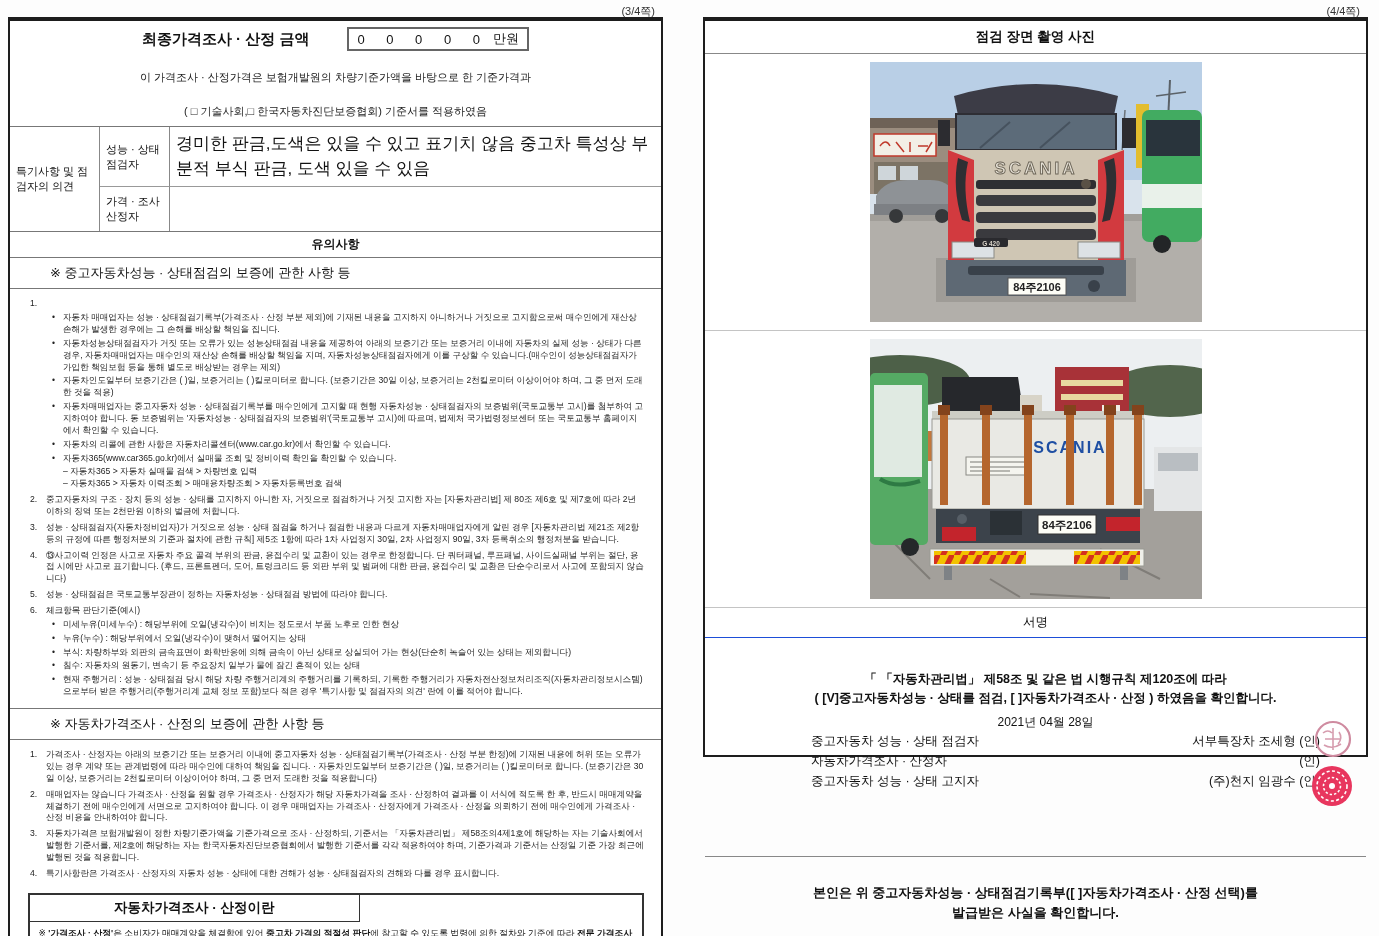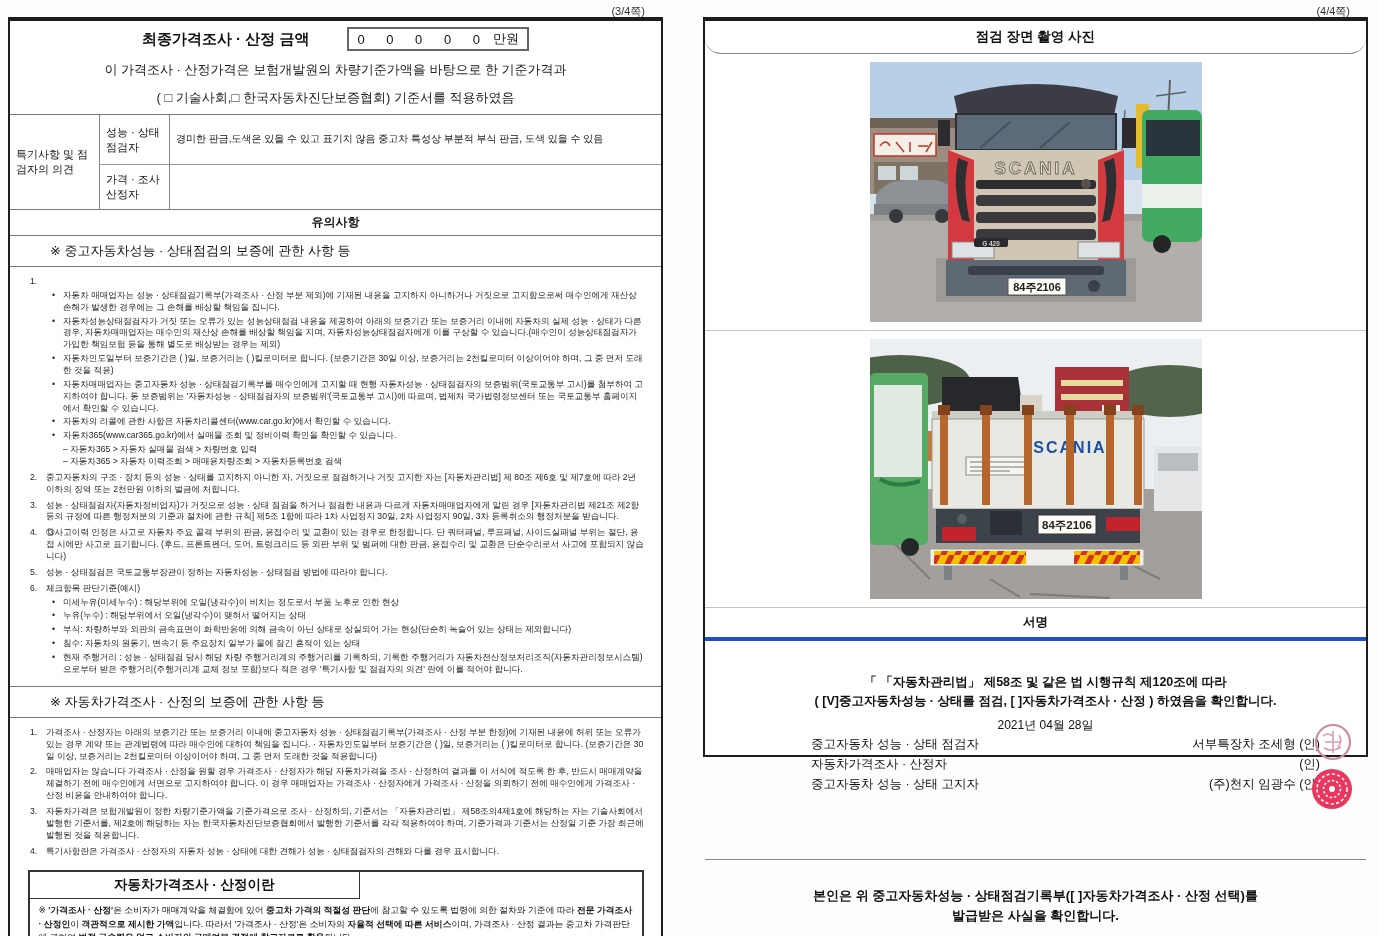--- a/index.html
+++ b/index.html
@@ -1,52 +1,52 @@
 <!DOCTYPE html>
 <html><head>
 <meta charset="utf-8">
 <style>
   html,body{margin:0;padding:0;background:#fdfdfd;width:1379px;height:936px;overflow:hidden;
     font-family:"Liberation Sans","DejaVu Sans",sans-serif;color:#111;}
   .page{position:absolute;background:#fff;border:2px solid #1d1d1d;border-top-width:4px;box-sizing:border-box;}
   .pL{left:8px;top:17px;width:655px;min-height:908px;}
   .pR{left:703px;top:17px;width:665px;height:740px;}
-  .corner{position:absolute;top:-17px;right:16px;font-size:11px;color:#333;}
+  .corner{position:absolute;top:-17px;right:6px;font-size:11px;color:#333;}
   
   .pt-top{border-bottom:1px solid #777;text-align:center;padding:6px 19px 7px;}
   .pt-title-row{display:flex;align-items:center;justify-content:center;gap:14px;}
   .pt-title{font-weight:bold;font-size:15px;}
   .amount-box{display:inline-flex;align-items:center;border:2px solid #666;padding:1px 8px;font-size:13px;margin-left:24px;}
   .amount-box .digits{letter-spacing:9px;margin-right:4px;}
-  .pt-note{font-size:13px;margin-top:10px;color:#222;}
+  .pt-note{font-size:11px;margin-top:19px;color:#222;}
   .pt-grid{display:grid;grid-template-columns:90px 70px 1fr;border-bottom:1px solid #777;}
   .pt-cell{border-right:1px solid #888;padding:5px 6px;font-size:11px;box-sizing:border-box;display:flex;align-items:center;}
   .pt-rowline{border-bottom:1px solid #999;}
   .pt-head{grid-row:1/3;align-items:center;}
-  .pt-val{border-right:none;font-size:10px;line-height:1.45;}
+  .pt-val{border-right:none;font-size:17px;line-height:1.45;}
   .r1{min-height:50px;} .r2{min-height:44px;}
   .notice-bar{text-align:center;font-weight:bold;font-size:12px;padding:4px 10px;border-bottom:1px solid #777;}
   .sec-title{font-size:13px;padding:6px 0 6px 40px;border-bottom:1px solid #777;}
   .sec-body{padding:5px 16px 8px 20px;font-size:8.6px;line-height:1.38;color:#222;border-bottom:1px solid #777;}
   .sec-body.last{border-bottom:none;}
   .num-item{display:flex;margin-top:4px;}
   .num-item .num{flex:none;width:16px;}
   .num-item .body{flex:1;}
   .bullet{display:flex;margin:2px 0 2px 6px;}
   .bullet .bm{flex:none;width:11px;text-align:left;}
   .subline{margin-left:17px;}
   .stack .num{display:block;margin-bottom:2px;}
   .def-box{width:612px;margin:5px auto 8px;border:2px solid #333;}
   .def-title{width:54%;border-right:1px solid #333;border-bottom:1px solid #333;text-align:center;
     font-weight:bold;font-size:13.5px;padding:4px 4px;box-sizing:border-box;}
   .def-text{padding:5px 9px 8px;font-size:8.8px;line-height:1.5;}
   
-  .photos-header{text-align:center;font-weight:bold;font-size:13.5px;padding:7px 0;border-bottom:1px solid #888;border-radius:16px;}
+  .photos-header{text-align:center;font-weight:bold;font-size:13.5px;padding:7px 0;border-bottom:1px solid #888;}
   .photo-cell{height:276px;display:flex;align-items:center;justify-content:center;border-bottom:1px solid #c4c4c4;}
-  .sign-bar{text-align:center;font-weight:bold;font-size:12.5px;padding:6px 0;border-bottom:4px solid #1d4ed8;}
+  .sign-bar{text-align:center;font-weight:normal;font-size:12.5px;padding:6px 0;border-bottom:1px solid #1d4ed8;}
   .sign-block{position:relative;height:186px;border-bottom:1px solid #888;padding-top:32px;box-sizing:content-box;padding-left:20px;}
   .stmt{text-align:center;font-weight:bold;font-size:12.5px;line-height:1.5;}
   .sdate{text-align:center;font-size:12px;margin-top:6px;}
   .srow{display:flex;justify-content:space-between;padding:0 46px 0 86px;font-size:12.5px;line-height:1.6;}
   .seal{position:absolute;}
   .buyer-block{text-align:center;padding-top:26px;}
   .buyer-l{font-weight:bold;font-size:13px;line-height:1.55;}
   svg text{font-family:"Liberation Sans","DejaVu Sans",sans-serif;}
 </style>
 </head>

